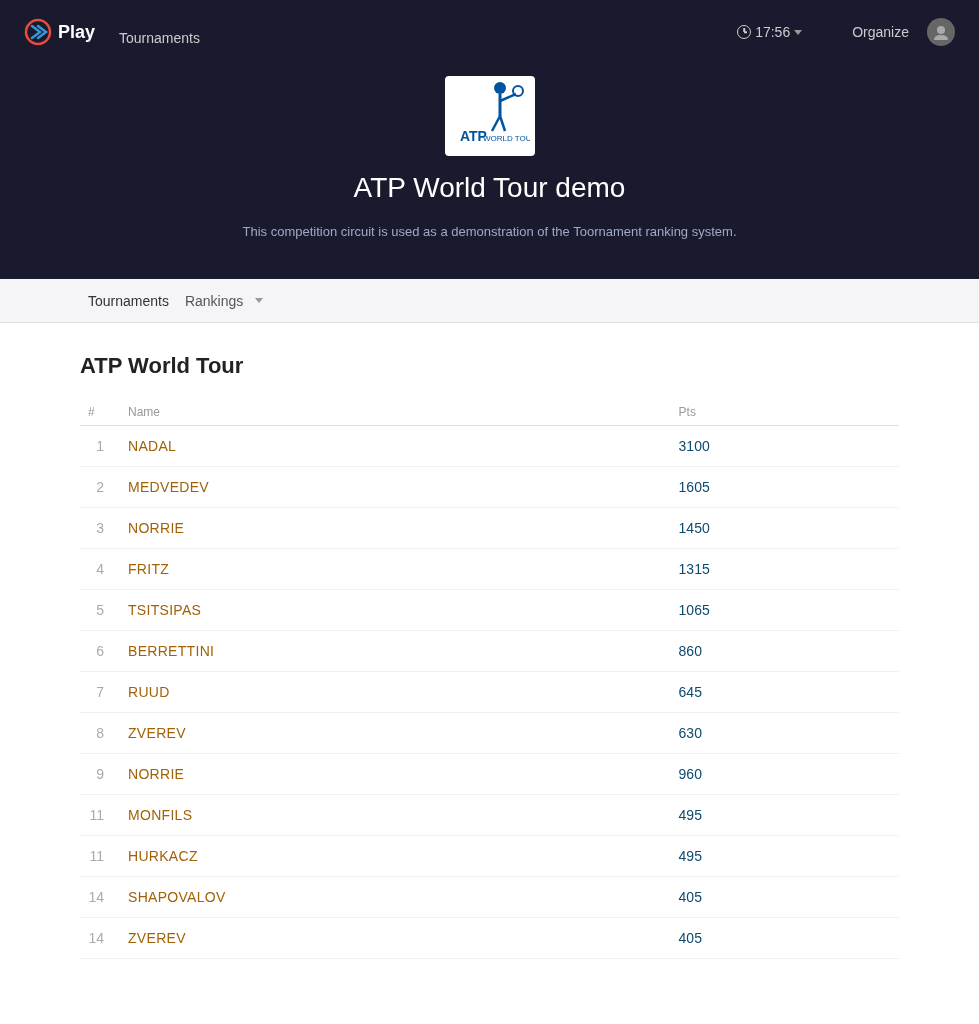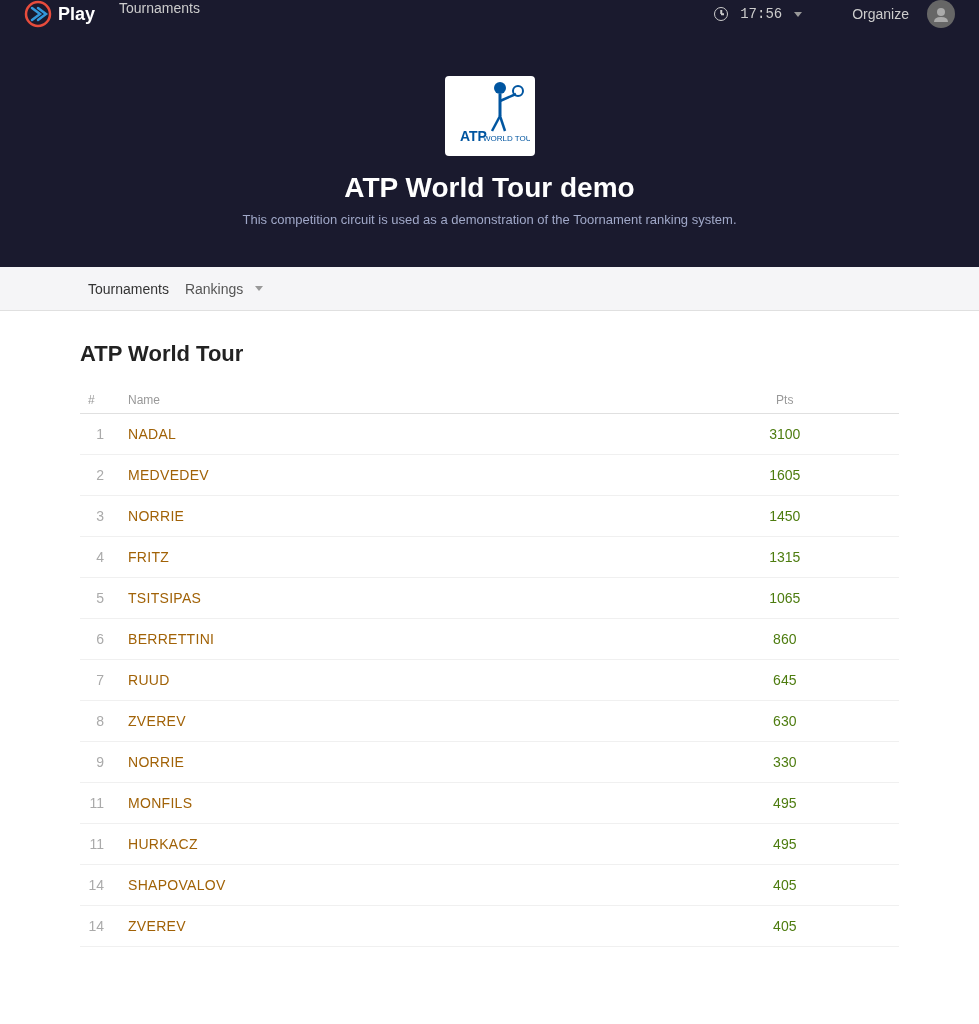--- a/index.html
+++ b/index.html
@@ -2,21 +2,21 @@
 <html><head>
   <meta charset="utf-8">
   <style>
     * { margin: 0; padding: 0; box-sizing: border-box; }
     body { font-family: 'Segoe UI', Arial, sans-serif; background: #fff; color: #333; }
 
     
     .navbar {
       background: #1a1a2e;
       display: flex;
-      align-items: flex-start;
+      align-items: flex-end;
       padding: 0 24px;
       height: 46px;
     }
     .navbar-brand {
       display: flex;
       align-items: center;
       gap: 6px;
       text-decoration: none;
     }
     .brand-logo {
@@ -39,23 +39,22 @@
       margin-left: auto;
       display: flex;
       align-items: center;
       gap: 18px;
     }
     .navbar-time {
       color: #ccc;
       font-size: 14px;
       display: flex;
       align-items: center;
-      gap: 12px;
-      cursor: pointer;
-      font-family: Liberation Mono, monospace;
+      gap: 4px;
+      cursor: pointer;
     }
     .navbar-organize {
       color: #ccc;
       font-size: 14px;
       cursor: pointer;
       margin-left: 32px;
     }
     .navbar-avatar {
       width: 28px;
       height: 28px;
@@ -81,27 +80,26 @@
       background: #fff;
       display: flex;
       justify-content: center;
       border-radius: 4px;
       overflow: hidden;
       margin-bottom: 16px;
     }
     .hero-title {
       color: #fff;
       font-size: 28px;
-      font-weight: 700;
-      margin-bottom: 0;
+      font-weight: 400;
+      margin-bottom: 20px;
     }
     .hero-subtitle {
       color: #a0a8c8;
       font-size: 13px;
-      margin-top: 8px;
     }
 
     
     .subnav {
       background: #f5f5f7;
       border-bottom: 1px solid #e0e0e0;
       padding: 0 80px;
       display: flex;
       align-items: center;
       height: 44px;
@@ -145,21 +143,21 @@
     .ranking-table thead th {
       color: #999;
       font-size: 12px;
       font-weight: 400;
       text-transform: none;
       padding: 6px 8px;
       border-bottom: 1px solid #e0e0e0;
       text-align: left;
     }
     .ranking-table thead th.pts-col {
-      text-align: center;
+      text-align: left;
     }
     .ranking-table tbody tr {
       border-bottom: 1px solid #f0f0f0;
     }
     .ranking-table tbody td {
       padding: 12px 8px;
       font-size: 14px;
     }
     .rank-num {
       color: #aaa;
@@ -168,22 +166,22 @@
       text-align: right;
       padding-right: 16px !important;
     }
     .player-name {
       color: #a16207;
       font-size: 13px;
       font-weight: 500;
       letter-spacing: 0.3px;
     }
     .pts-val {
-      text-align: center;
-      color: #4d7c0f;
+      text-align: left;
+      color: #0c4a6e;
       font-size: 13px;
     }
 
     
     .clock-icon {
       display: inline-block;
       width: 14px;
       height: 14px;
       border: 1.5px solid #ccc;
       border-radius: 50%;
@@ -330,21 +328,21 @@
       <td class="pts-val">645</td>
     </tr>
         <tr>
       <td class="rank-num">8</td>
       <td class="player-name">ZVEREV</td>
       <td class="pts-val">630</td>
     </tr>
         <tr>
       <td class="rank-num">9</td>
       <td class="player-name">NORRIE</td>
-      <td class="pts-val">330</td>
+      <td class="pts-val">960</td>
     </tr>
         <tr>
       <td class="rank-num">11</td>
       <td class="player-name">MONFILS</td>
       <td class="pts-val">495</td>
     </tr>
         <tr>
       <td class="rank-num">11</td>
       <td class="player-name">HURKACZ</td>
       <td class="pts-val">495</td>

